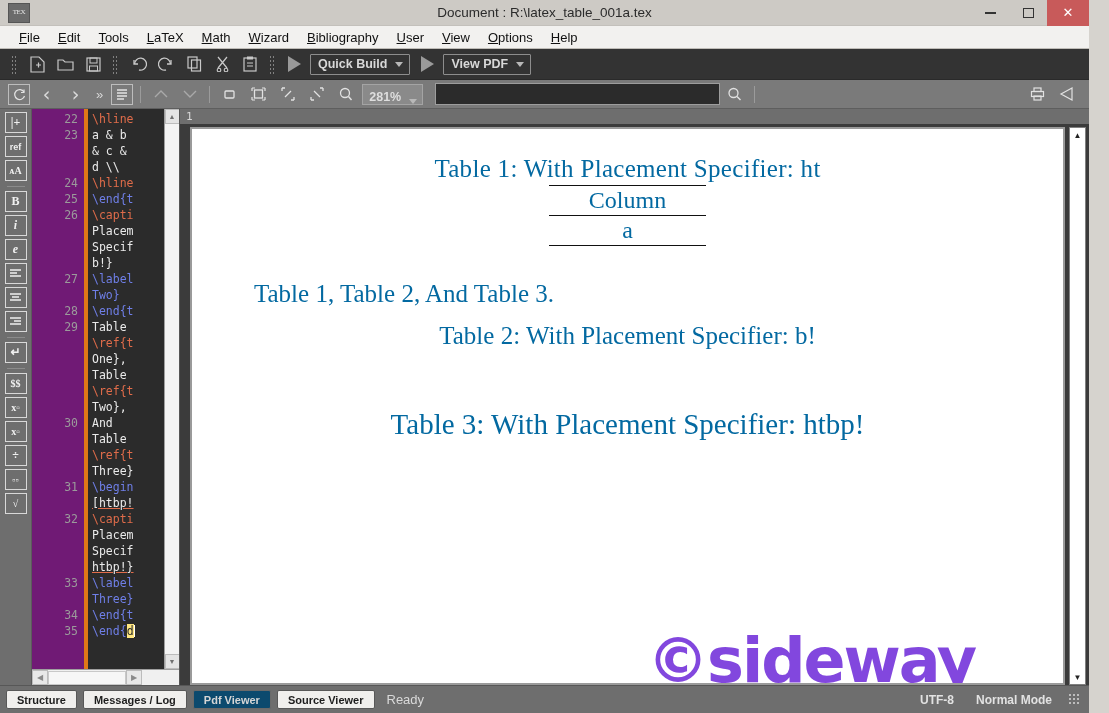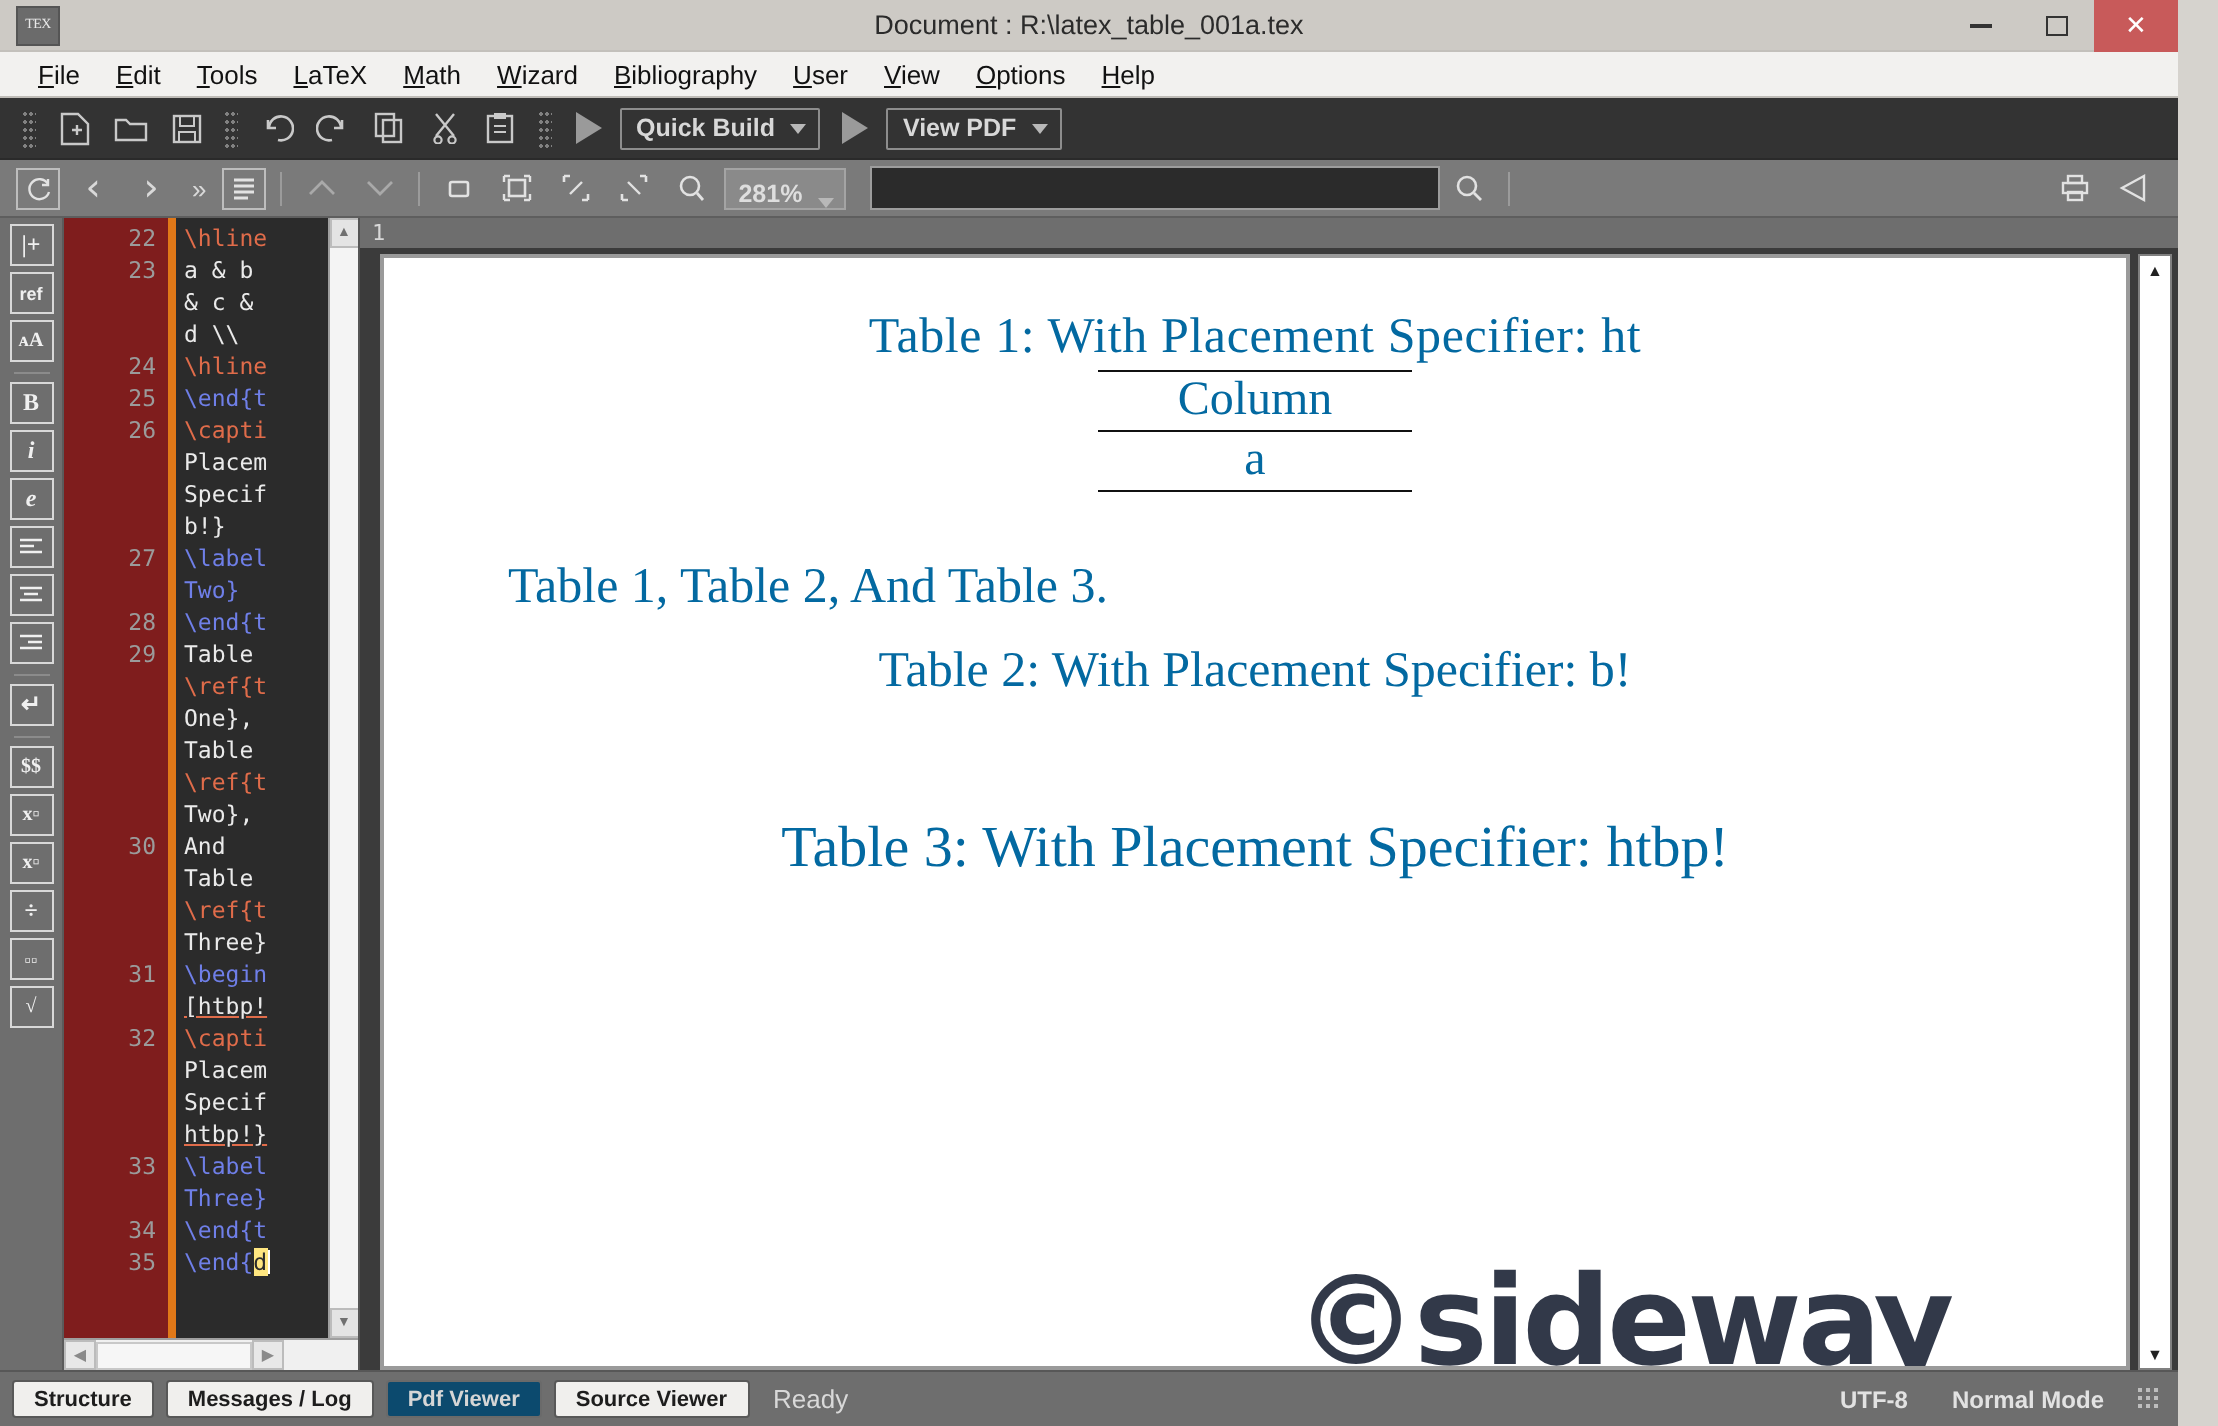--- a/index.html
+++ b/index.html
@@ -154,21 +154,21 @@
 
   
   .editor {
     width: 148px; min-width: 148px;
     display: flex; flex-direction: column;
     background: #2b2b2b;
     border-right: 1px solid #555;
   }
   .ed-body { flex: 1; display: flex; min-height: 0; overflow: hidden; position: relative; }
   .gutter {
-    width: 52px; min-width: 52px; background: #7f1d1d;
+    width: 52px; min-width: 52px; background: #701a75;
     color: #9b9b9b; font-family: "DejaVu Sans Mono", monospace;
     font-size: 11.5px; text-align: right; padding-right: 6px; padding-top: 2px;
   }
   .modbar { width: 4px; background: #e07818; }
   .code {
     flex: 1; background: #2b2b2b; color: #e6e6e6;
     font-family: "DejaVu Sans Mono", monospace; font-size: 11.5px;
     padding-left: 4px; padding-top: 2px; overflow: hidden;
     white-space: pre;
   }
@@ -240,21 +240,21 @@
   .rule { border-top: 1.6px solid #111; }
   .para { font-size: 25px; margin-top: 32px; padding-left: 40px; }
   .t2wrap { margin-top: 38px; }
   .t2tab { width: 100%; border-collapse: collapse; }
   .t2tab td { text-align: center; font-size: 25px; padding: 1px 0; }
   .cap2 { text-align: center; font-size: 25px; margin-top: 14px; position: relative; z-index: 2; }
   .cap3 { text-align: center; font-size: 29px; margin-top: 58px; }
   .watermark {
     position: absolute; left: 455px; top: 495px;
     font-family: "DejaVu Sans", sans-serif; font-weight: bold;
-    font-size: 62px; color: #0f172a; opacity: .85;
+    font-size: 62px; color: #6d28d9; opacity: .85;
     letter-spacing: -2px; z-index: 1; pointer-events: none;
   }
 
   
   .statusbar {
     height: 28px; min-height: 28px;
     background: #6e6e6e;
     display: flex; align-items: center;
     padding: 0 6px;
     border-top: 1px solid #575757;

